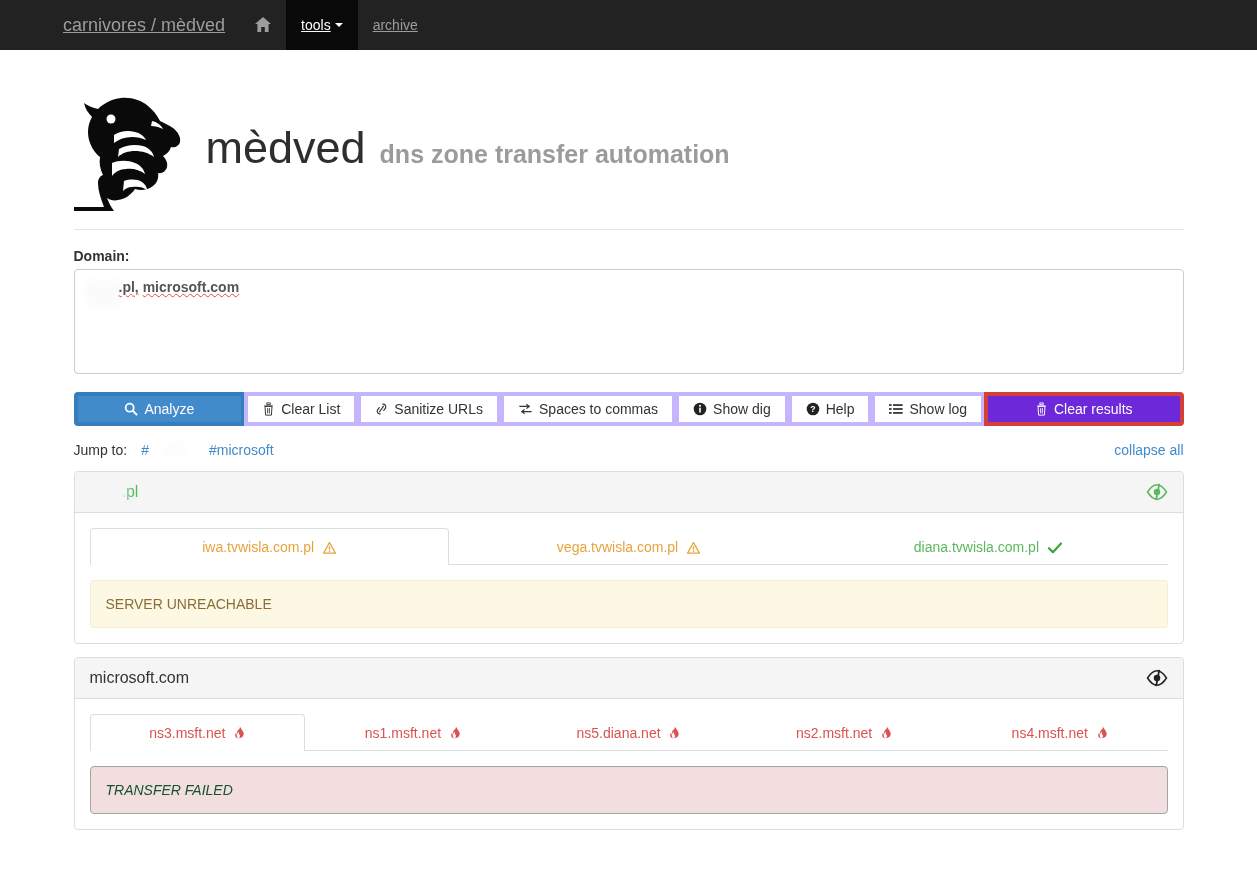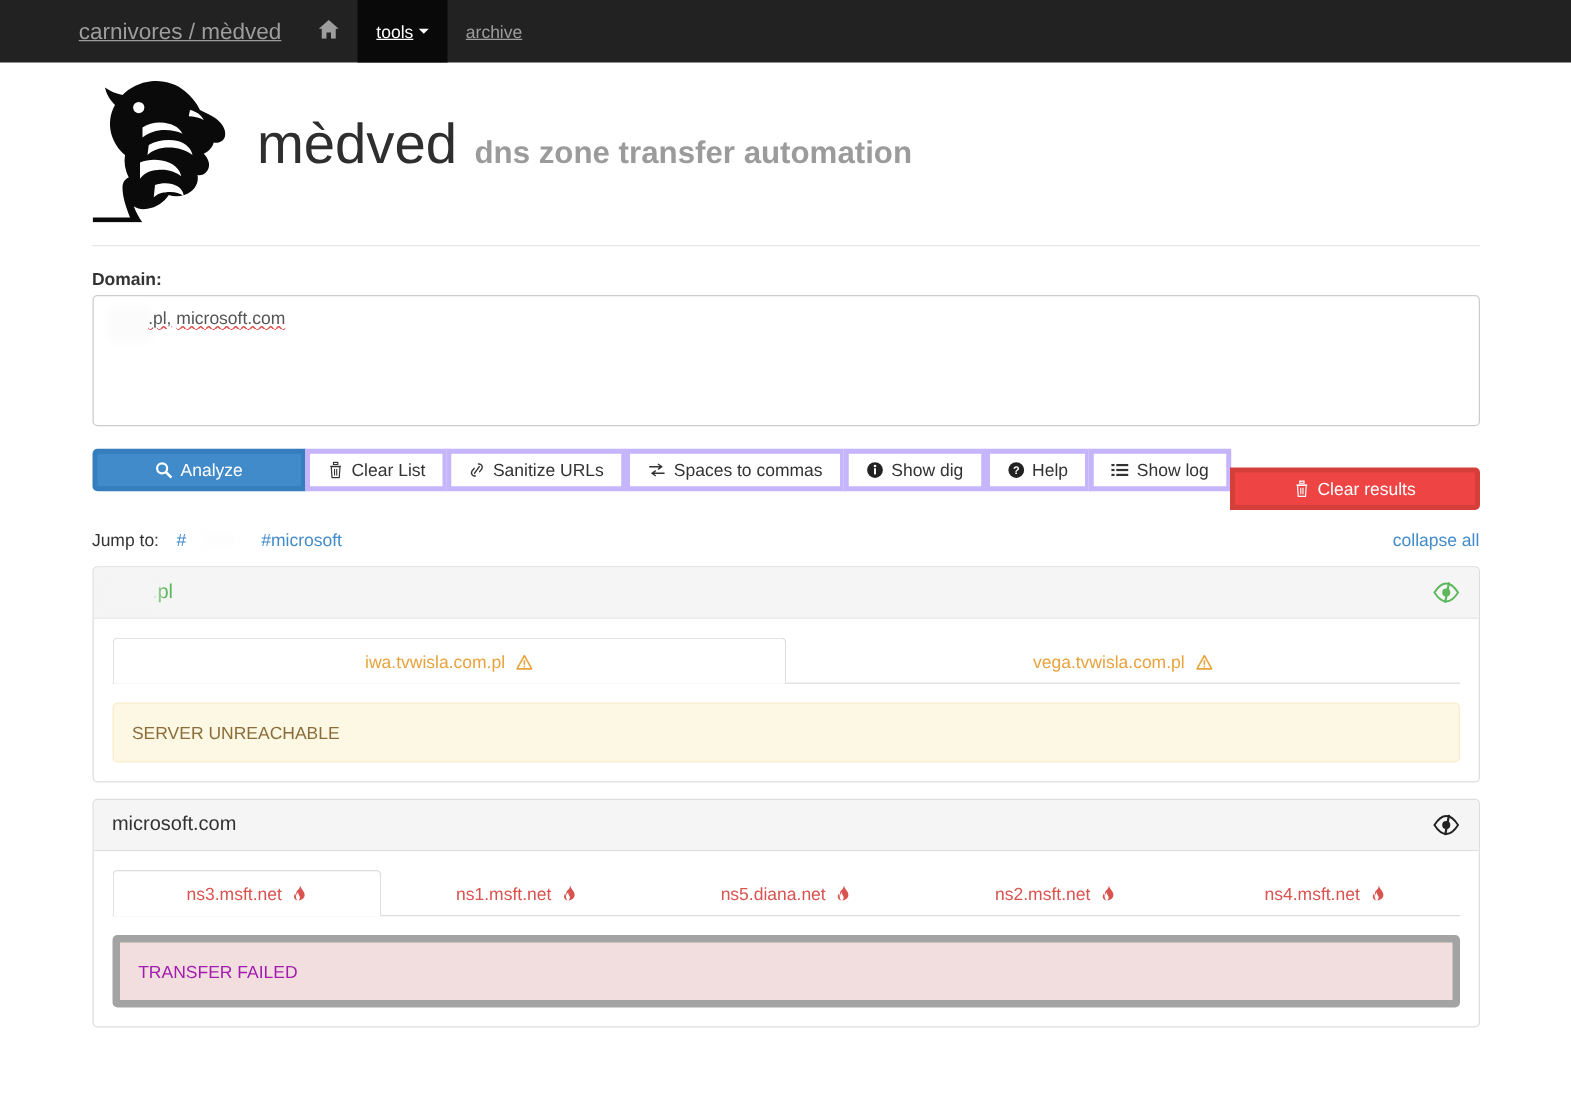--- a/index.html
+++ b/index.html
@@ -50,20 +50,21 @@
   .container {
     width: 1140px;
     margin: 0 auto;
     padding: 0 15px;
   }
 
   
   .masthead {
     display: flex;
     align-items: center;
+    padding-top: 33px;
     padding-bottom: 18px;
     border-bottom: 1px solid #e5e5e5;
     margin-bottom: 18px;
   }
   .logo {
     width: 118px; height: 128px;
     flex: 0 0 118px;
     margin-right: 14px;
     overflow: hidden;
   }
@@ -112,20 +113,21 @@
     width: 36px; height: 26px;
     background: #fbfbfb;
     filter: blur(3px);
     pointer-events: none;
   }
   .spell {
     text-decoration: underline;
     text-decoration-style: wavy;
     text-decoration-color: #e04a4a;
     text-decoration-thickness: 1px;
+    font-weight: bold;
   }
 
   
   .btn-group {
     display: flex;
     margin-top: 18px;
     width: 100%;
   }
   .btn {
     flex: 0 0 auto;
@@ -147,25 +149,24 @@
   }
   .btn:first-child { border-radius: 4px 0 0 4px; margin-left: 0; }
   .btn:last-child { border-radius: 0 4px 4px 0; }
   .btn-primary {
     background: #428bca;
     border-color: #357ebd;
     color: #ffffff;
     flex: 1 1 auto;
   }
   .btn-danger {
-    background: #ef4444;
+    background: #6d28d9;
     border-color: #d43f3a;
     color: #ffffff;
     flex: 1 1 auto;
-    margin-top: 15px;
   }
   .btn .bi { display: inline-flex; align-items: center; }
 
   
   .jumpbar {
     display: flex;
     align-items: center;
     margin-top: 16px;
     font-size: 14px;
     color: #333;
@@ -263,22 +264,23 @@
     border-radius: 4px;
     font-size: 14px;
   }
   .alert-warning {
     background: #fcf8e3;
     border: 1px solid #faebcc;
     color: #8a6d3b;
   }
   .alert-danger {
     background: #f2dede;
-    border: 6px solid #a3a3a3;
-    color: #a21caf;
+    border: 1px solid #a3a3a3;
+    color: #14532d;
+    font-style: italic;
   }
   .ns-icon { margin-left: 5px; display: inline-flex; vertical-align: -2px; }
 </style>
 </head>
 <body>
 
 <div class="navbar">
   <a class="navbar-brand" href="#">carnivores / mèdved</a>
   <a class="nav-item" href="#">
     <span class="home-glyph">
@@ -460,20 +462,28 @@
         <li class="ns-tab warn">
           <span>vega.tvwisla.com.pl</span>
           <span class="ns-icon">
             <svg width="13" height="12" viewBox="0 0 14 13">
                 <path d="M7 0.5 13.4 12 0.6 12 Z" fill="none" stroke="#e8a33d" stroke-width="1.4" stroke-linejoin="round"></path>
                 <rect x="6.3" y="4.5" width="1.4" height="4" fill="#e8a33d"></rect>
                 <rect x="6.3" y="9.4" width="1.4" height="1.4" fill="#e8a33d"></rect>
               </svg>
           </span>
         </li>
+        <li class="ns-tab ok">
+          <span>diana.tvwisla.com.pl</span>
+          <span class="ns-icon">
+            <svg width="14" height="12" viewBox="0 0 15 13">
+                <path d="M1 6.8 L5.2 11 L14 1.6" fill="none" stroke="#3fa33f" stroke-width="2.4" stroke-linecap="round" stroke-linejoin="round"></path>
+              </svg>
+          </span>
+        </li>
       </ul>
       <div class="alert alert-warning">SERVER UNREACHABLE</div>
     </div>
   </div>
 
   <div class="panel">
     <div class="panel-heading">
       <h3 class="panel-title dark">microsoft.com</h3>
       <span class="panel-eye">
         <svg width="22" height="18" viewBox="0 0 24 20" aria-hidden="true">

